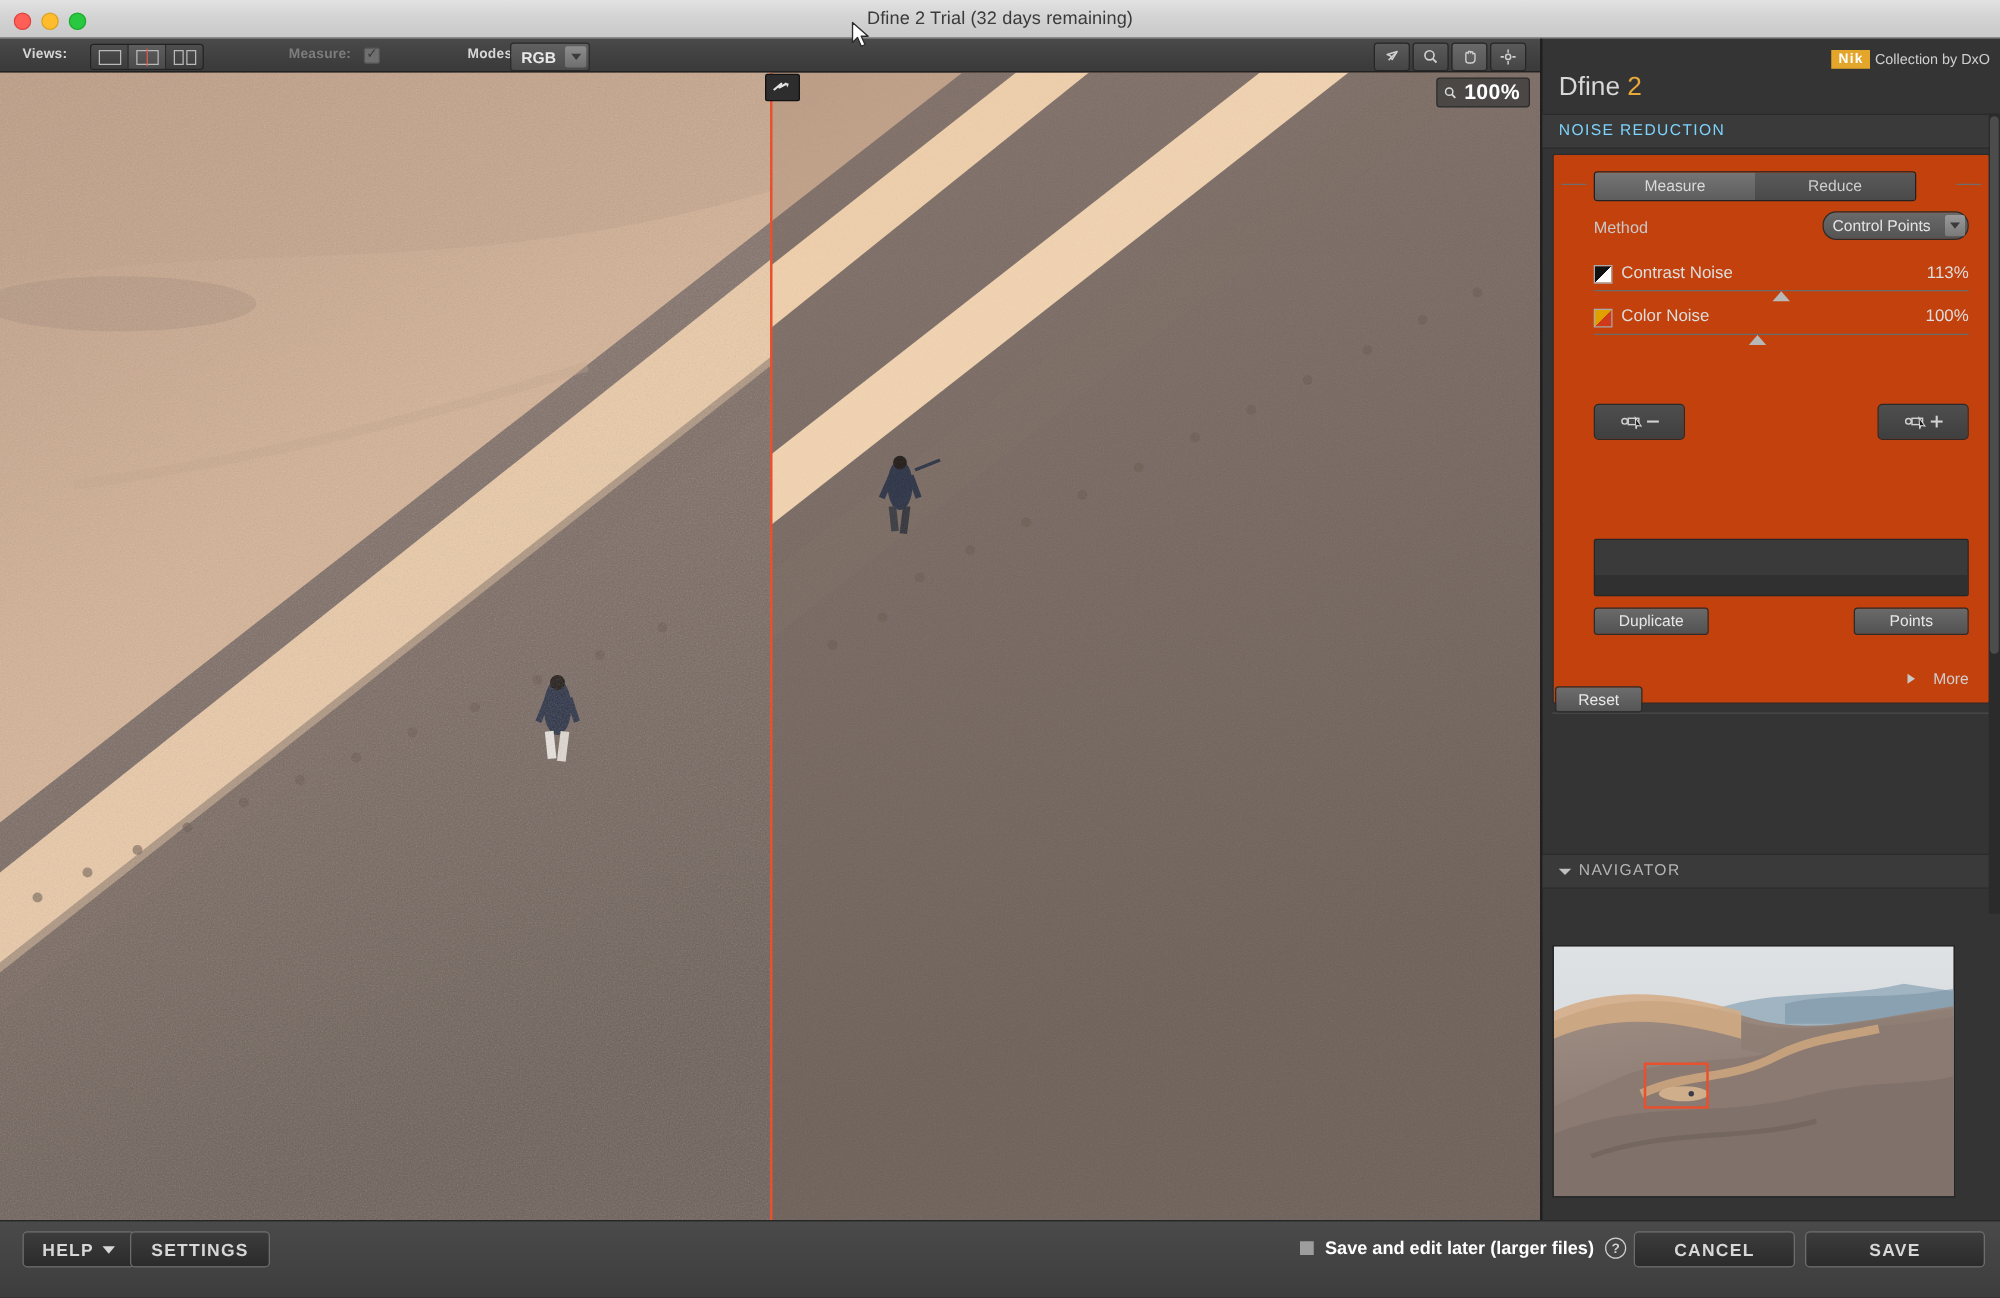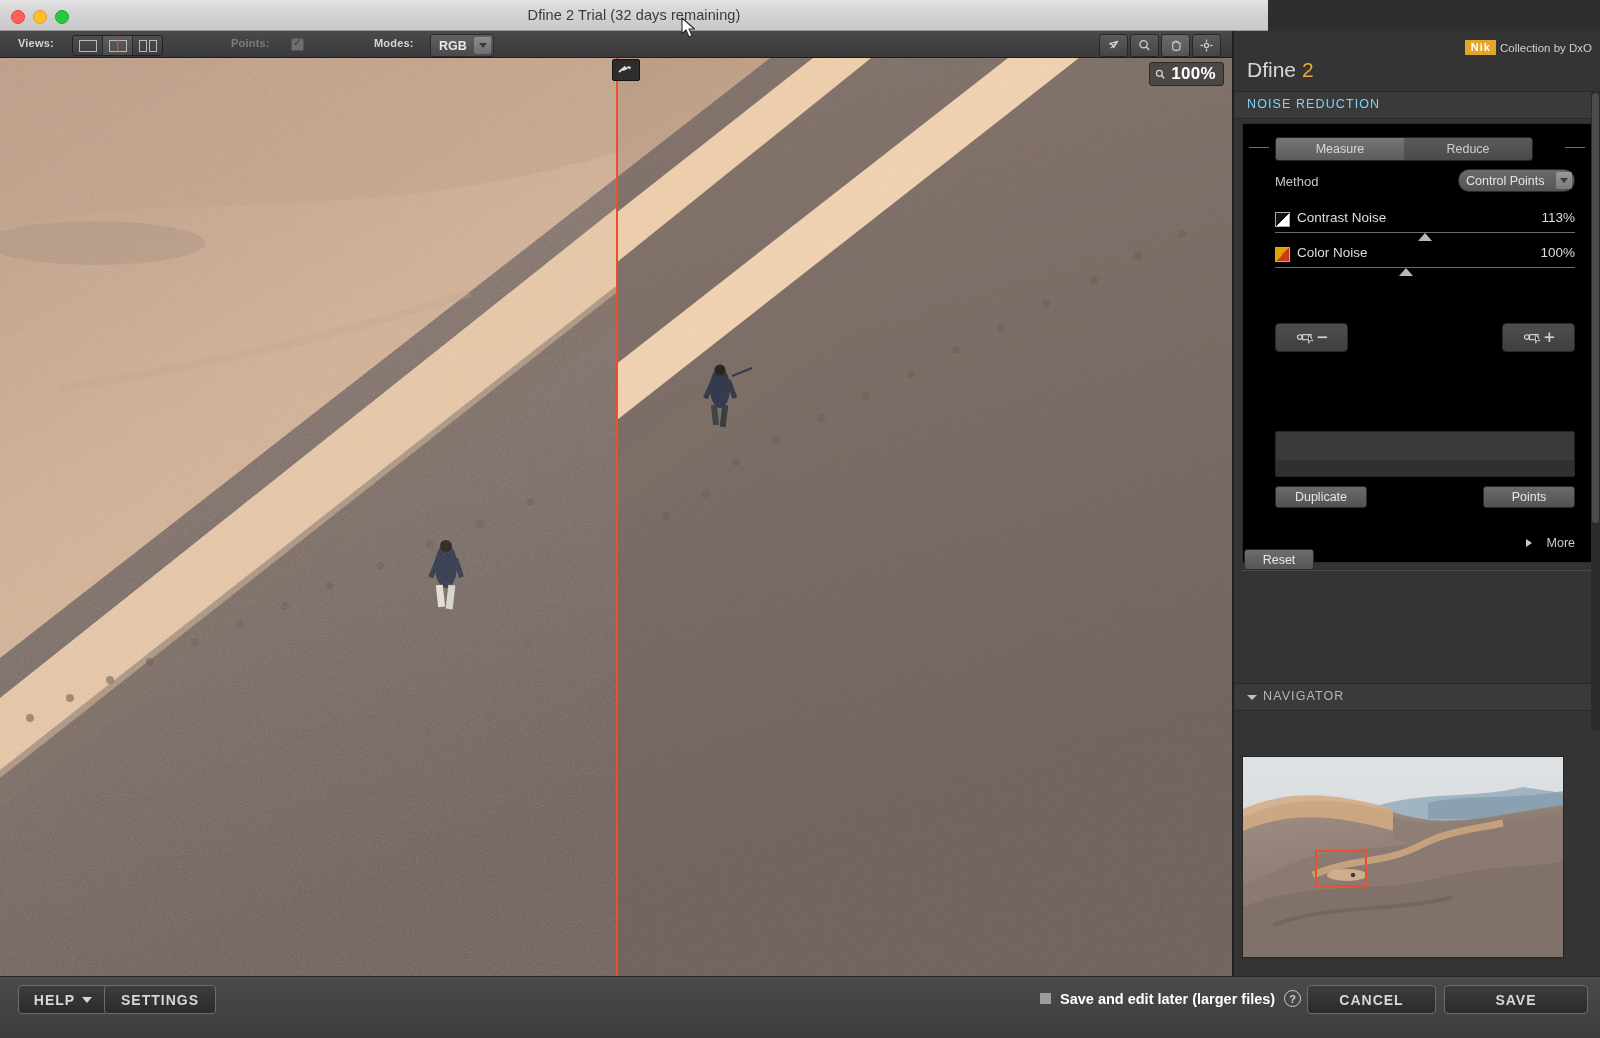--- a/index.html
+++ b/index.html
@@ -11,21 +11,21 @@
   #app {
     position: relative;
     width: 1600px;
     height: 1038px;
     overflow: hidden;
     background: #2e2e2e;
   }
 
   
   .titlebar {
-    position: absolute; left: 0; top: 0; width: 1268px; height: 31px;
+    position: absolute; left: 0; top: 0; width: 1600px; height: 31px;
     background: linear-gradient(to bottom, #e2e2e2 0%, #d2d2d2 50%, #c9c9c9 100%);
     border-bottom: 1px solid #9a9a9a;
     box-sizing: border-box;
   }
   .traffic { position: absolute; top: 10px; left: 11px; display: flex; gap: 8px; }
   .light { width: 12px; height: 12px; border-radius: 50%; }
   .light.red    { background: #ff5f57; border: 1px solid #e0443e; }
   .light.yellow { background: #ffbd2e; border: 1px solid #dea123; }
   .light.green  { background: #28c940; border: 1px solid #1aab29; }
   .titlebar-title {
@@ -70,21 +70,21 @@
 
   .chk-preview {
     position:absolute; top:7px; left:291px; width:11px; height:11px;
     background:#6f6f6f; border:1px solid #565656; border-radius:2px;
   }
   .chk-preview::after{
     content:"✓"; position:absolute; left:1px; top:-3px; font-size:11px; color:#3c3c3c;
   }
 
   .modes-select {
-    position: absolute; top: 3px; left: 430px;
+    position: absolute; top: 3px; left: 408px;
     height: 21px; width: 62px;
     background: linear-gradient(to bottom,#616161,#4a4a4a);
     border: 1px solid #2b2b2b; border-radius: 3px;
     display: flex; align-items: center;
   }
   .modes-select span {
     font-size: 12.5px; color: #e8e8e8; font-weight: bold; padding-left: 8px;
   }
   .modes-arrow {
     position:absolute; right:2px; top:2px; bottom:2px; width:17px;
@@ -154,21 +154,21 @@
   .section-head{
     position:absolute; left:0; right:0; top:60px; height:26px;
     background:#3a3a3a; border-top:1px solid #2a2a2a; border-bottom:1px solid #2a2a2a;
   }
   .section-head span{
     position:absolute; left:13px; top:5px; font-size:12.5px; color:#7dd3fc; letter-spacing:1.1px;
   }
 
   .panel-body{
     position:absolute; left:8px; right:8px; top:92px; height:438px;
-    background:#000000; border:1px solid #2c2c2c; border-radius:2px;
+    background:#c2410c; border:1px solid #2c2c2c; border-radius:2px;
   }
 
   .tabrow{ position:absolute; left:32px; top:13px; width:256px; height:22px;
            display:flex; border:1px solid #222; border-radius:3px; overflow:hidden;}
   .tabrow .tab{ flex:1; display:flex; align-items:center; justify-content:center;
                 font-size:12.5px; color:#d9d9d9;
                 background:linear-gradient(to bottom,#757575,#5d5d5d); }
   .tabrow .tab.inactive{ background:linear-gradient(to bottom,#5a5a5a,#4a4a4a); color:#cdcdcd; }
   .tab-dash{ position:absolute; left:6px; top:23px; width:20px; height:1px; background:#6e6e6e; }
   .tab-dash-r{ position:absolute; right:6px; top:23px; width:20px; height:1px; background:#6e6e6e; }
@@ -314,21 +314,21 @@
         <span class="vicon split"></span>
       </div>
       <div class="viewbtn">
         <span class="vicon2">
             <i></i>
             <i></i>
           </span>
       </div>
     </div>
 
-    <div class="tb-label dim" style="left:231px;">Points:</div>
+    <div class="tb-label dim" style="left:231px;">Measure:</div>
     <div class="chk-preview"></div>
 
     <div class="tb-label" style="left:374px;">Modes:</div>
     <div class="modes-select">
       <span>RGB</span>
       <div class="modes-arrow"></div>
     </div>
 
     <div class="tools">
       <div class="toolbtn">

